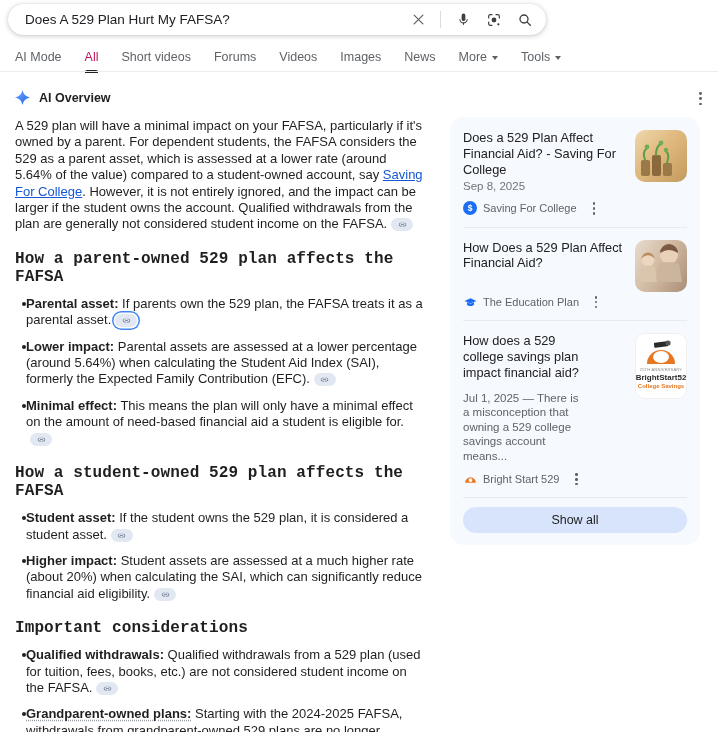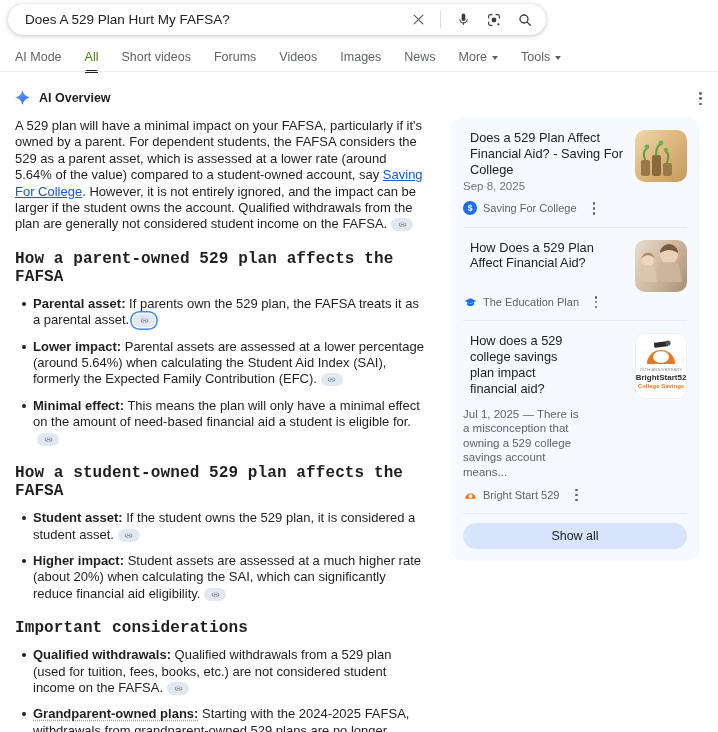--- a/index.html
+++ b/index.html
@@ -13,21 +13,21 @@
   .searchbar input { flex:1; border:none; outline:none; font-size:13.5px; color:#202124;
     font-family:"Liberation Sans", sans-serif; background:transparent; }
   .sb-icons { display:flex; align-items:center; gap:13px; }
   .sb-btn { width:18px; height:18px; display:flex; align-items:center; justify-content:center; cursor:pointer; }
   .sb-divider { width:1px; height:17px; background:#dadce0; }
 
   
   .tabs { position:absolute; left:15px; top:50px; display:flex; gap:23px; align-items:center;
     font-size:12.5px; color:#5f6368; }
   .tab { cursor:pointer; display:flex; align-items:center; gap:5px; padding-bottom:2px;justify-content:flex-end; }
-  .tab.selected { color:#4d7c0f; position:relative; }
+  .tab.selected { color:#be185d; position:relative; }
   .tab.selected .underline { position:absolute; left:0; right:0; bottom:-7px; height:3px;
     background:#202124; border-radius:2px 2px 0 0; }
   .caret { width:0; height:0; border-left:3.5px solid transparent; border-right:3.5px solid transparent;
     border-top:4px solid #5f6368; margin-top:1px; }
   .page-divider { position:absolute; left:0; top:71px; width:718px; height:1px; background:#ececec; }
 
   
   .left-col { position:absolute; left:15px; top:90px; width:410px; }
   .ai-head { display:flex; align-items:center; gap:9px; margin-bottom:13px; }
   .ai-head .label { font-size:12.5px; font-weight:700; color:#1f1f1f; }
@@ -39,32 +39,32 @@
   .intro { font-size:13px; line-height:16.4px; color:#1f1f1f; }
   a.text-link { color:#1558d6; text-decoration:underline; cursor:pointer; }
 
   .chip { display:inline-flex; align-items:center; justify-content:center;
     width:22px; height:13px; border-radius:8px; background:#e2e8f2; margin-left:4px;
     vertical-align:-1px; cursor:pointer; }
   .chip.focused { box-shadow:0 0 0 1.5px #fff, 0 0 0 3px #4285f4; }
 
   h2.sec { font-size:16px; font-weight:700; color:#1f1f1f; margin-top:17px; letter-spacing:.1px;font-family:Liberation Mono, monospace; }
   .bullets { margin-top:4px; }
-  .bullet { display:flex; gap:7px; margin-top:10px; font-size:13px; line-height:16.4px; }
+  .bullet { display:flex; margin-top:10px; font-size:13px; line-height:16.4px; }
   .bullet .dot { flex:0 0 4px; width:4px; height:4px; border-radius:50%; background:#1f1f1f; margin-top:6px; margin-left:7px; }
   .bullet b { font-weight:700; }
   .bullet b.defined { text-decoration:underline dotted #9aa0a6; text-underline-offset:2px; }
 
   
   .sidebar { position:absolute; left:450px; top:117px; width:250px; background:#f6f9fe;
     border-radius:14px; padding:1px 13px 12px 13px; }
   .card { display:flex; gap:10px; padding:12px 0 11px 0; cursor:pointer; }
   .card + .divider { height:1px; background:#e6eaf2; }
   .card .meta { flex:1; min-width:0; }
-  .card .title { font-size:12.8px; line-height:15.8px; color:#202124;margin-left:7px; }
+  .card .title { font-size:12.8px; line-height:15.8px; color:#202124; }
   .card .date { font-size:11.5px; color:#70757a; margin-top:3px; }
   .card .snippet { font-size:11.5px; line-height:14.5px; color:#5f6368; margin-top:10px; }
   .src-row { display:flex; align-items:center; gap:6px; margin-top:9px; }
   .src-name { font-size:11px; color:#5f6368; }
   .src-kebab { margin-left:7px; cursor:pointer; padding:1px 3px; }
   .favicon { width:14px; height:14px; border-radius:50%; display:flex; align-items:center;
     justify-content:center; flex-shrink:0; }
   .fav-sfc { background:#1b6ef3; color:#fff; font-size:8.5px; font-weight:700; }
   .thumb { width:52px; height:52px; border-radius:10px; flex-shrink:0; overflow:hidden; position:relative; }
   .thumb.tall { height:66px; background:#fff; border:1px solid #f0f0f0;margin-left:40px; }

